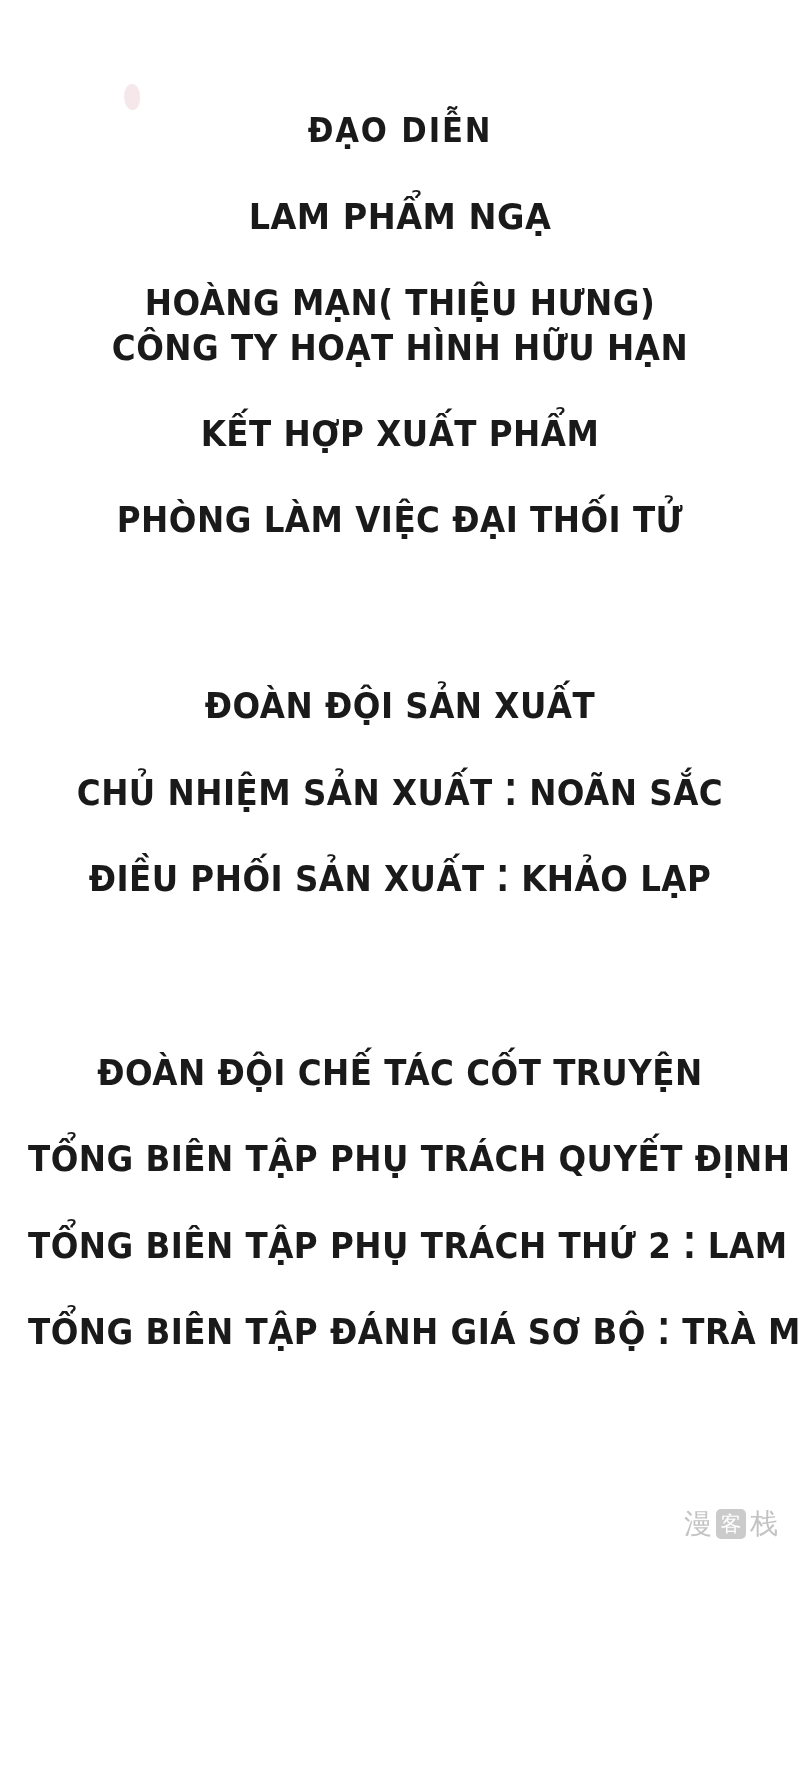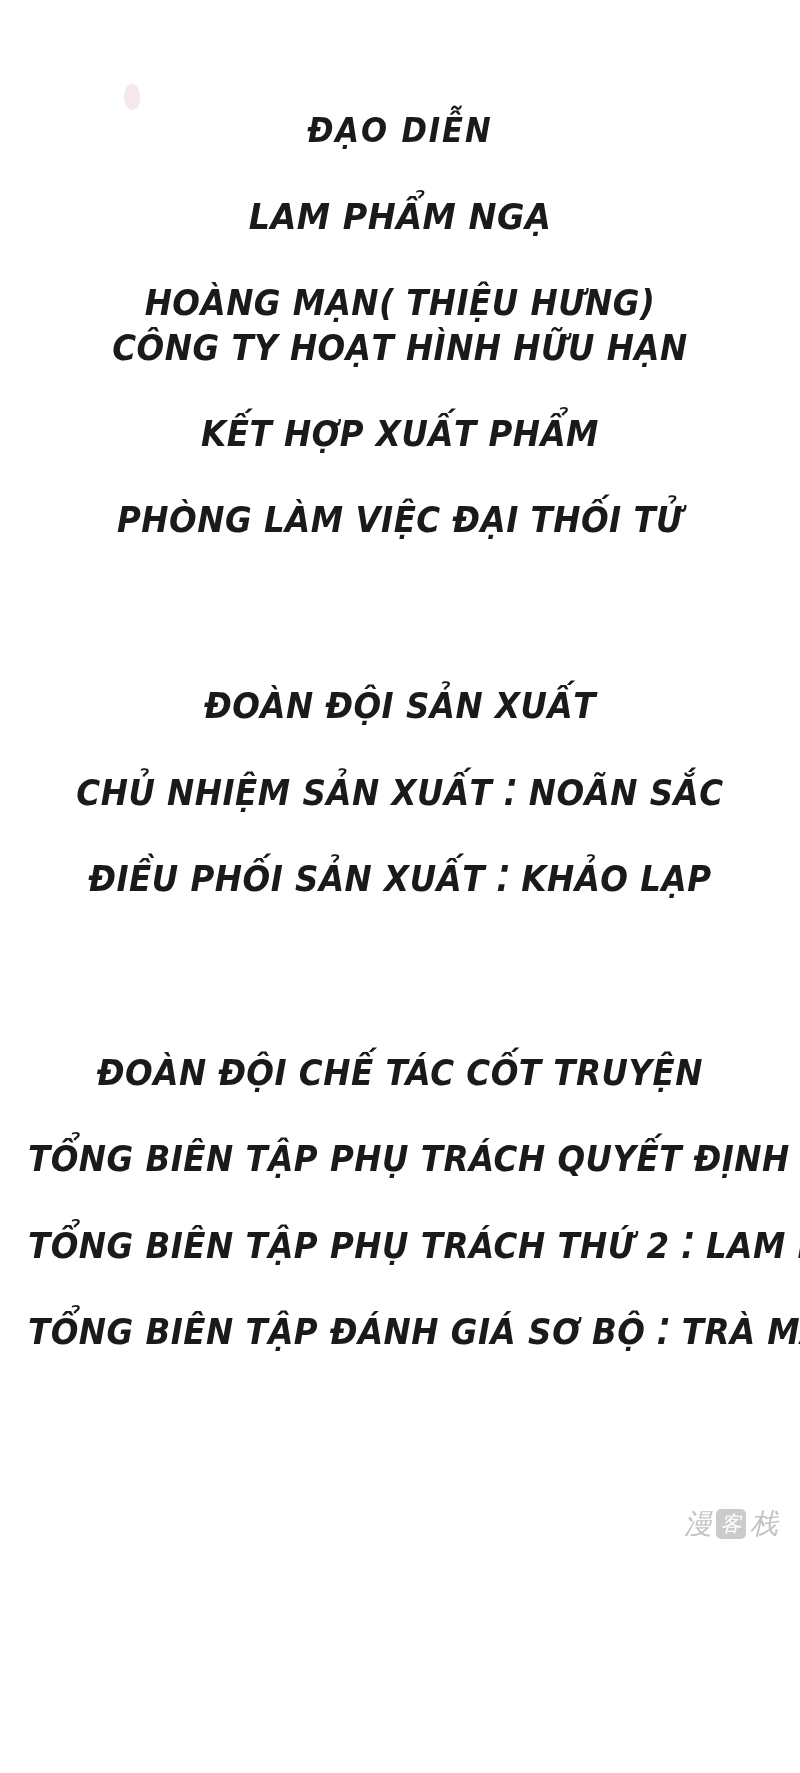--- a/index.html
+++ b/index.html
@@ -13,21 +13,20 @@
     position: relative;
     font-family: "Liberation Sans", sans-serif;
     overflow: hidden;
   }
   .page {
     position: relative;
     width: 800px;
     height: 1557px;
     background: #ffffff;
     box-sizing: border-box;
-    font-style: italic;
   }
   .credits {
     position: absolute;
     left: 0;
     top: 0;
     width: 800px;
     text-align: center;
   }
   .line {
     color: #1a1a1a;

